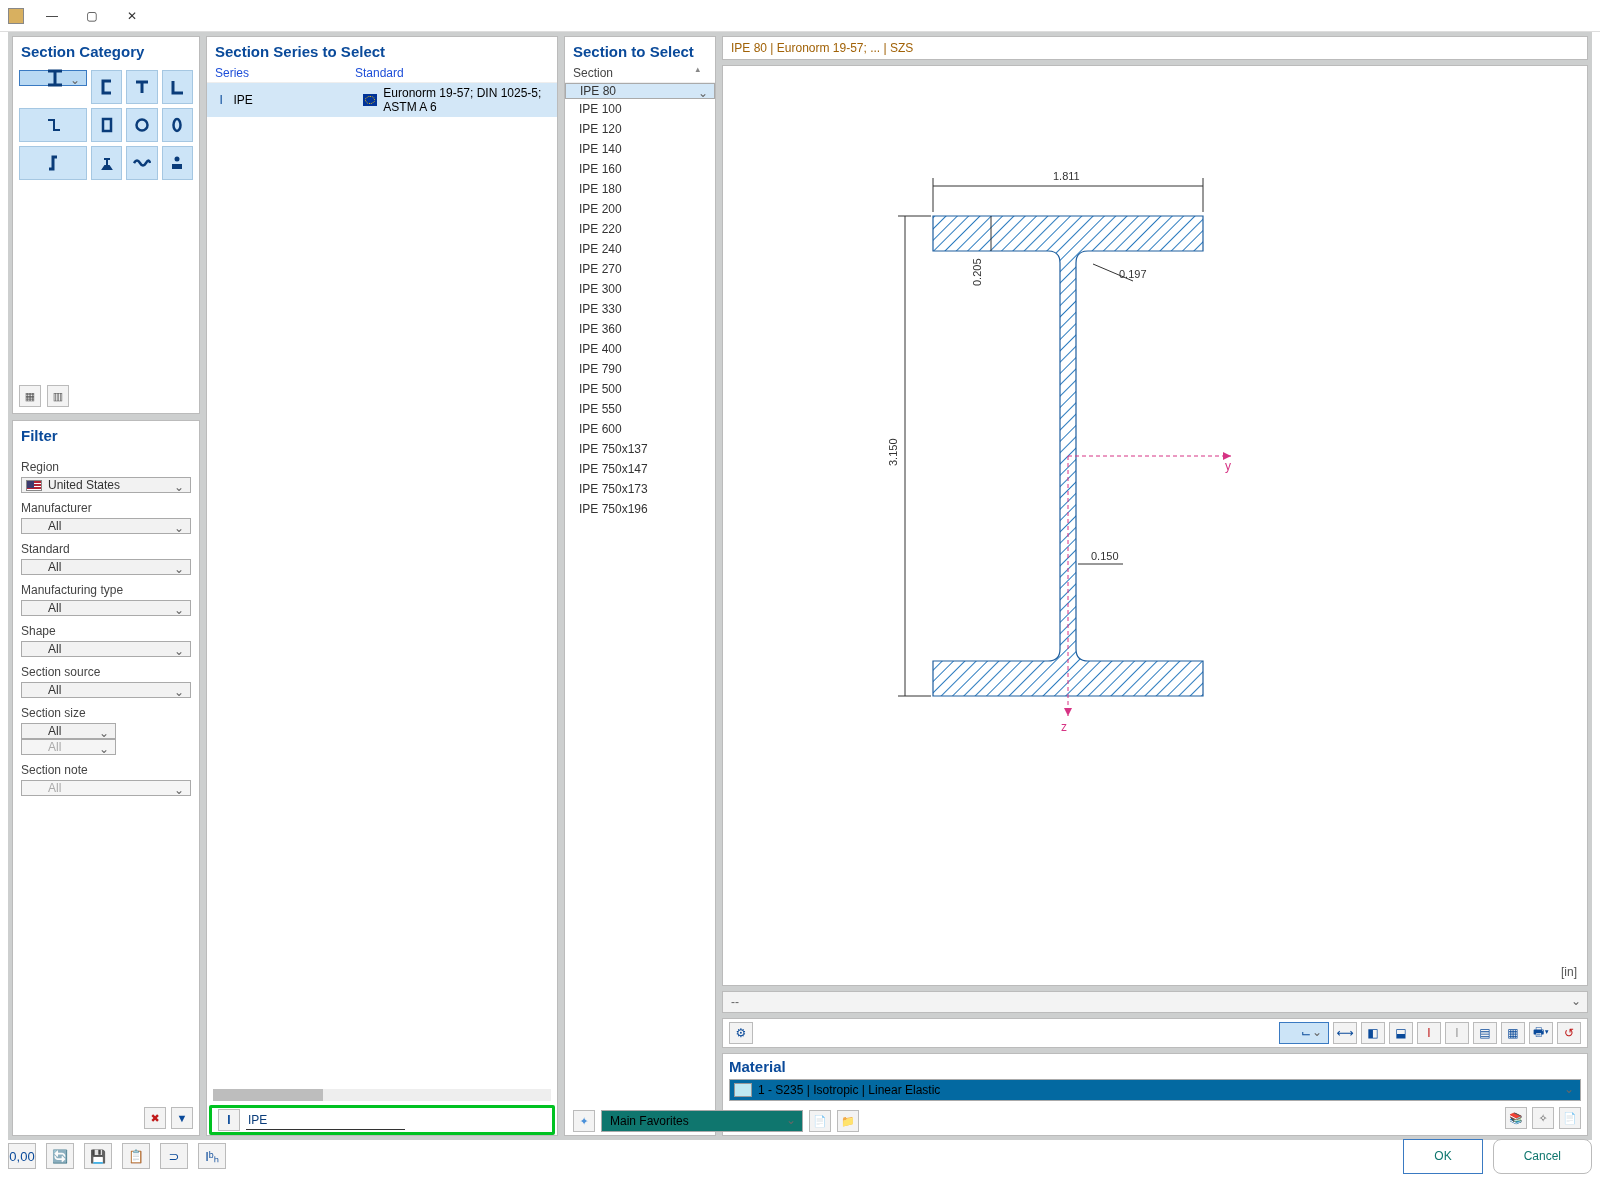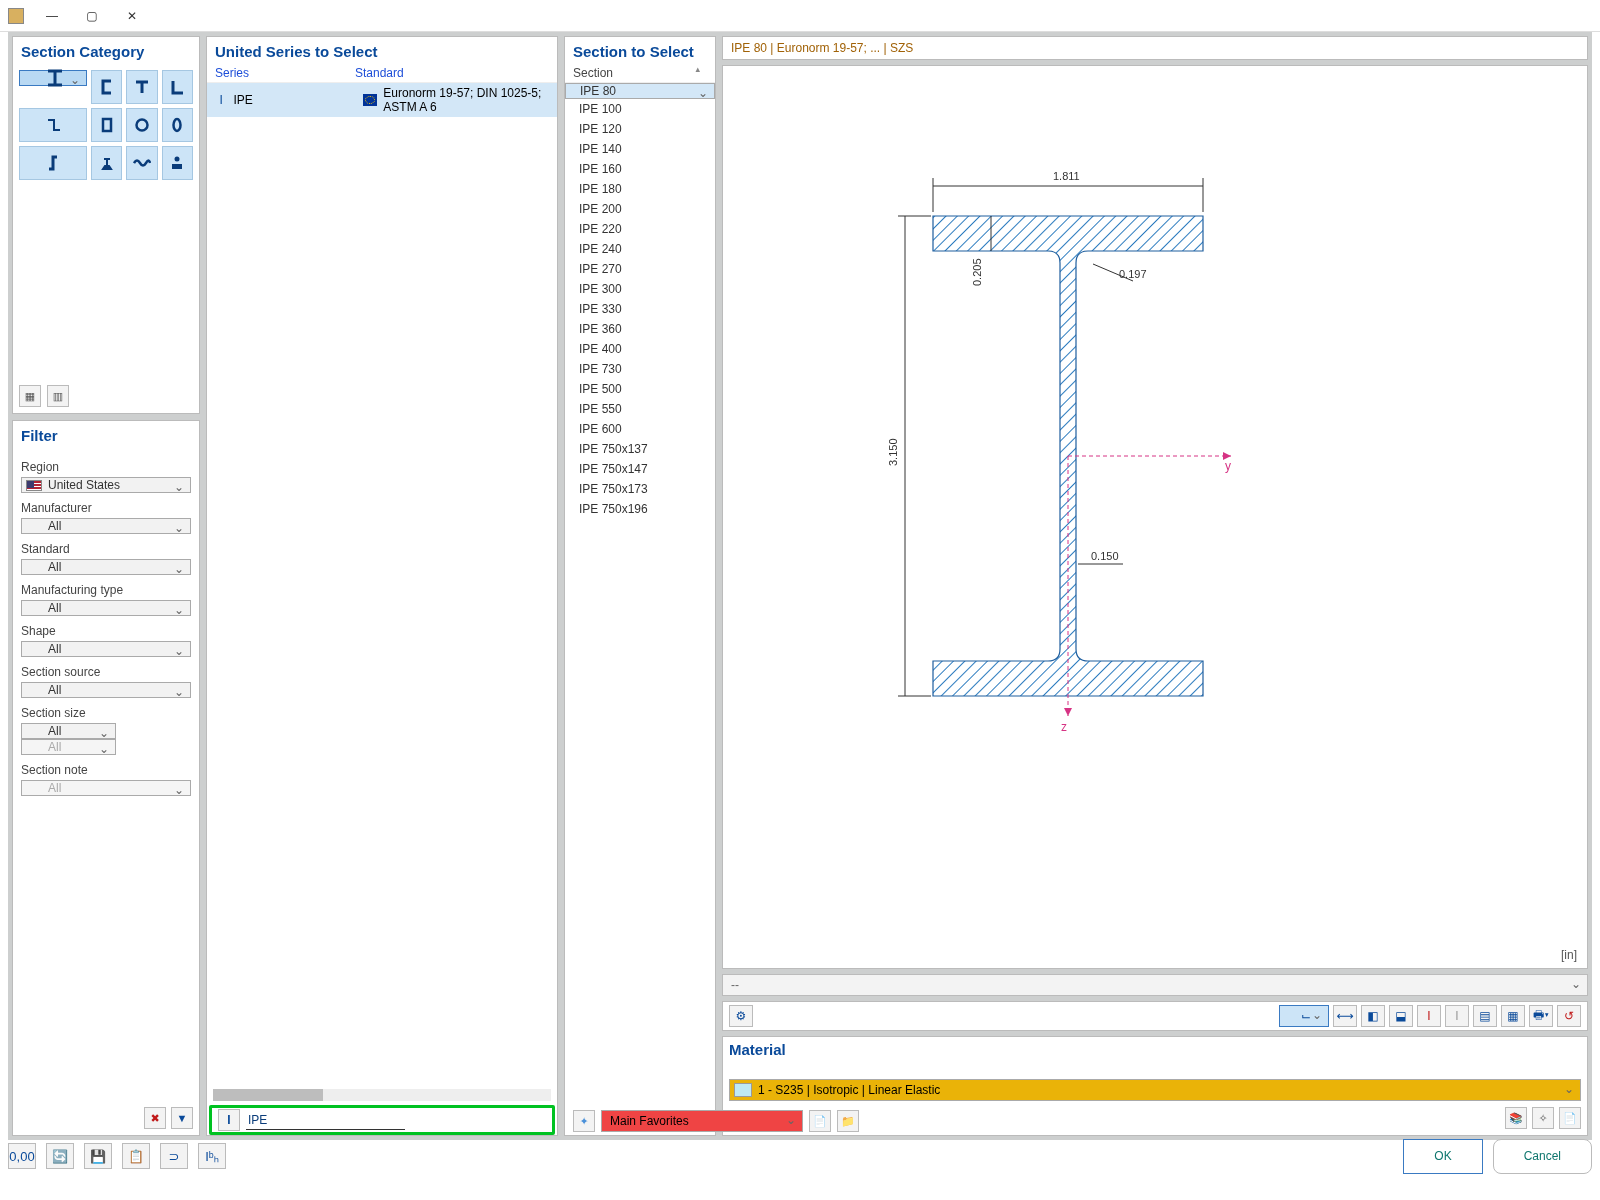--- a/index.html
+++ b/index.html
@@ -51,37 +51,37 @@
 .series-bottom .tb-ico{width:22px;height:22px;border:1px solid #bbb;background:#f3f3f3;display:flex;align-items:center;justify-content:center;color:#0a4a9a;font-size:12px;}
 
 .section-panel { width:152px; }
 .sec-head { padding:2px 8px; color:#444; border-bottom:1px solid #eee; position:relative;}
 .sec-head::after{content:"▴";position:absolute;right:15px;top:0;color:#888;font-size:9px;}
 .sec-list { overflow-y:auto; }
 .sec-item { padding:3px 14px; color:#333; cursor:pointer;}
 .sec-item.sel { background:#d3e7f7; }
 
 .fav-bar { position:absolute; left:565px; bottom:4px; width:286px; height:30px; display:flex; align-items:center; gap:6px;}
-.fav-sel { flex:1; height:22px; border:1px solid #aaa; background:#ef4444; padding:0 22px 0 8px; display:flex; align-items:center; position:relative;}
+.fav-sel { flex:1; height:22px; border:1px solid #aaa; background:#0f766e; padding:0 22px 0 8px; display:flex; align-items:center; position:relative;}
 .fav-sel::after{content:"⌄";position:absolute;right:6px;top:2px;color:#666;}
 
 .preview { flex:1; display:flex; flex-direction:column; gap:5px;}
 .prev-title {background:#fff;border:1px solid #bbb;padding:4px 8px;color:#a16207;}
 .prev-canvas {background:#fff;border:1px solid #bbb;flex:1;position:relative;}
 .unit{position:absolute;right:10px;bottom:6px;color:#555;}
 .drop-blank{background:#f3f3f3;border:1px solid #bbb;height:22px;display:flex;align-items:center;padding:0 8px;color:#666;position:relative;}
 .drop-blank::after{content:"⌄";position:absolute;right:6px;top:2px;color:#666;}
 .tb-row{background:#fff;border:1px solid #bbb;height:30px;display:flex;align-items:center;justify-content:space-between;padding:0 6px;}
 .tb-row .l,.tb-row .r{display:flex;gap:4px;}
 .ib{width:24px;height:22px;border:1px solid #bbb;background:#f3f3f3;display:flex;align-items:center;justify-content:center;color:#0a4a9a;font-size:12px;cursor:pointer;}
 .ib.red{color:#c01818;}
 .ib.sel{background:#cce4f7;border-color:#3a7ac2;}
 
 .mat-panel{background:#fff;border:1px solid #bbb;padding:4px 6px 6px;}
-.mat-sel{height:22px;border:1px solid #aaa;background:#eab308;padding:0 22px 0 28px;display:flex;align-items:center;position:relative;margin-top:19px;}
+.mat-sel{height:22px;border:1px solid #aaa;background:#0369a1;padding:0 22px 0 28px;display:flex;align-items:center;position:relative;margin-top:2px;}
 .mat-sel::after{content:"⌄";position:absolute;right:6px;top:2px;color:#666;}
 .mat-sel .sw{position:absolute;left:4px;width:18px;height:14px;background:#bfe9f2;border:1px solid #999;}
 .mat-tb{display:flex;justify-content:flex-end;gap:5px;margin-top:6px;}
 
 .bottombar{position:absolute;left:8px;right:8px;bottom:24px;height:40px;display:flex;align-items:center;justify-content:space-between;}
 .bottombar .l{display:flex;gap:10px;}
 .bb{width:28px;height:26px;border:1px solid #bbb;background:#f3f3f3;display:flex;align-items:center;justify-content:center;color:#0a4a9a;font-size:13px;cursor:pointer;}
 .btn{height:35px;padding:0 30px;border:1px solid #3a7ac2;background:#fff;color:#0f766e;cursor:pointer;}
 .btn.sec{border-color:#bbb;border-radius:8px;}
 
@@ -224,21 +224,21 @@
           </div>
       </div>
       <div class="filter-toolbar">
         <div class="tiny-btn" style="color:#c01818;">✖</div>
         <div class="tiny-btn" style="color:#0a4a9a;">▼</div>
       </div>
     </div>
   </div>
 
   <div class="panel series-panel">
-    <div class="panel-header">United Series to Select</div>
+    <div class="panel-header">Section Series to Select</div>
     <div class="series-head">
       <div class="c1">Series</div>
       <div class="c2">Standard</div>
     </div>
     <div class="series-row">
       <span class="ico">I</span>
       <span class="c1">IPE</span>
       <span class="euflag"></span>
       <span>Euronorm 19-57; DIN 1025-5; ASTM A 6</span>
     </div>
@@ -264,21 +264,21 @@
         <div class="sec-item">IPE 160</div>
         <div class="sec-item">IPE 180</div>
         <div class="sec-item">IPE 200</div>
         <div class="sec-item">IPE 220</div>
         <div class="sec-item">IPE 240</div>
         <div class="sec-item">IPE 270</div>
         <div class="sec-item">IPE 300</div>
         <div class="sec-item">IPE 330</div>
         <div class="sec-item">IPE 360</div>
         <div class="sec-item">IPE 400</div>
-        <div class="sec-item">IPE 730</div>
+        <div class="sec-item">IPE 790</div>
         <div class="sec-item">IPE 500</div>
         <div class="sec-item">IPE 550</div>
         <div class="sec-item">IPE 600</div>
         <div class="sec-item">IPE 750x137</div>
         <div class="sec-item">IPE 750x147</div>
         <div class="sec-item">IPE 750x173</div>
         <div class="sec-item">IPE 750x196</div>
       </div>
   </div>
 

